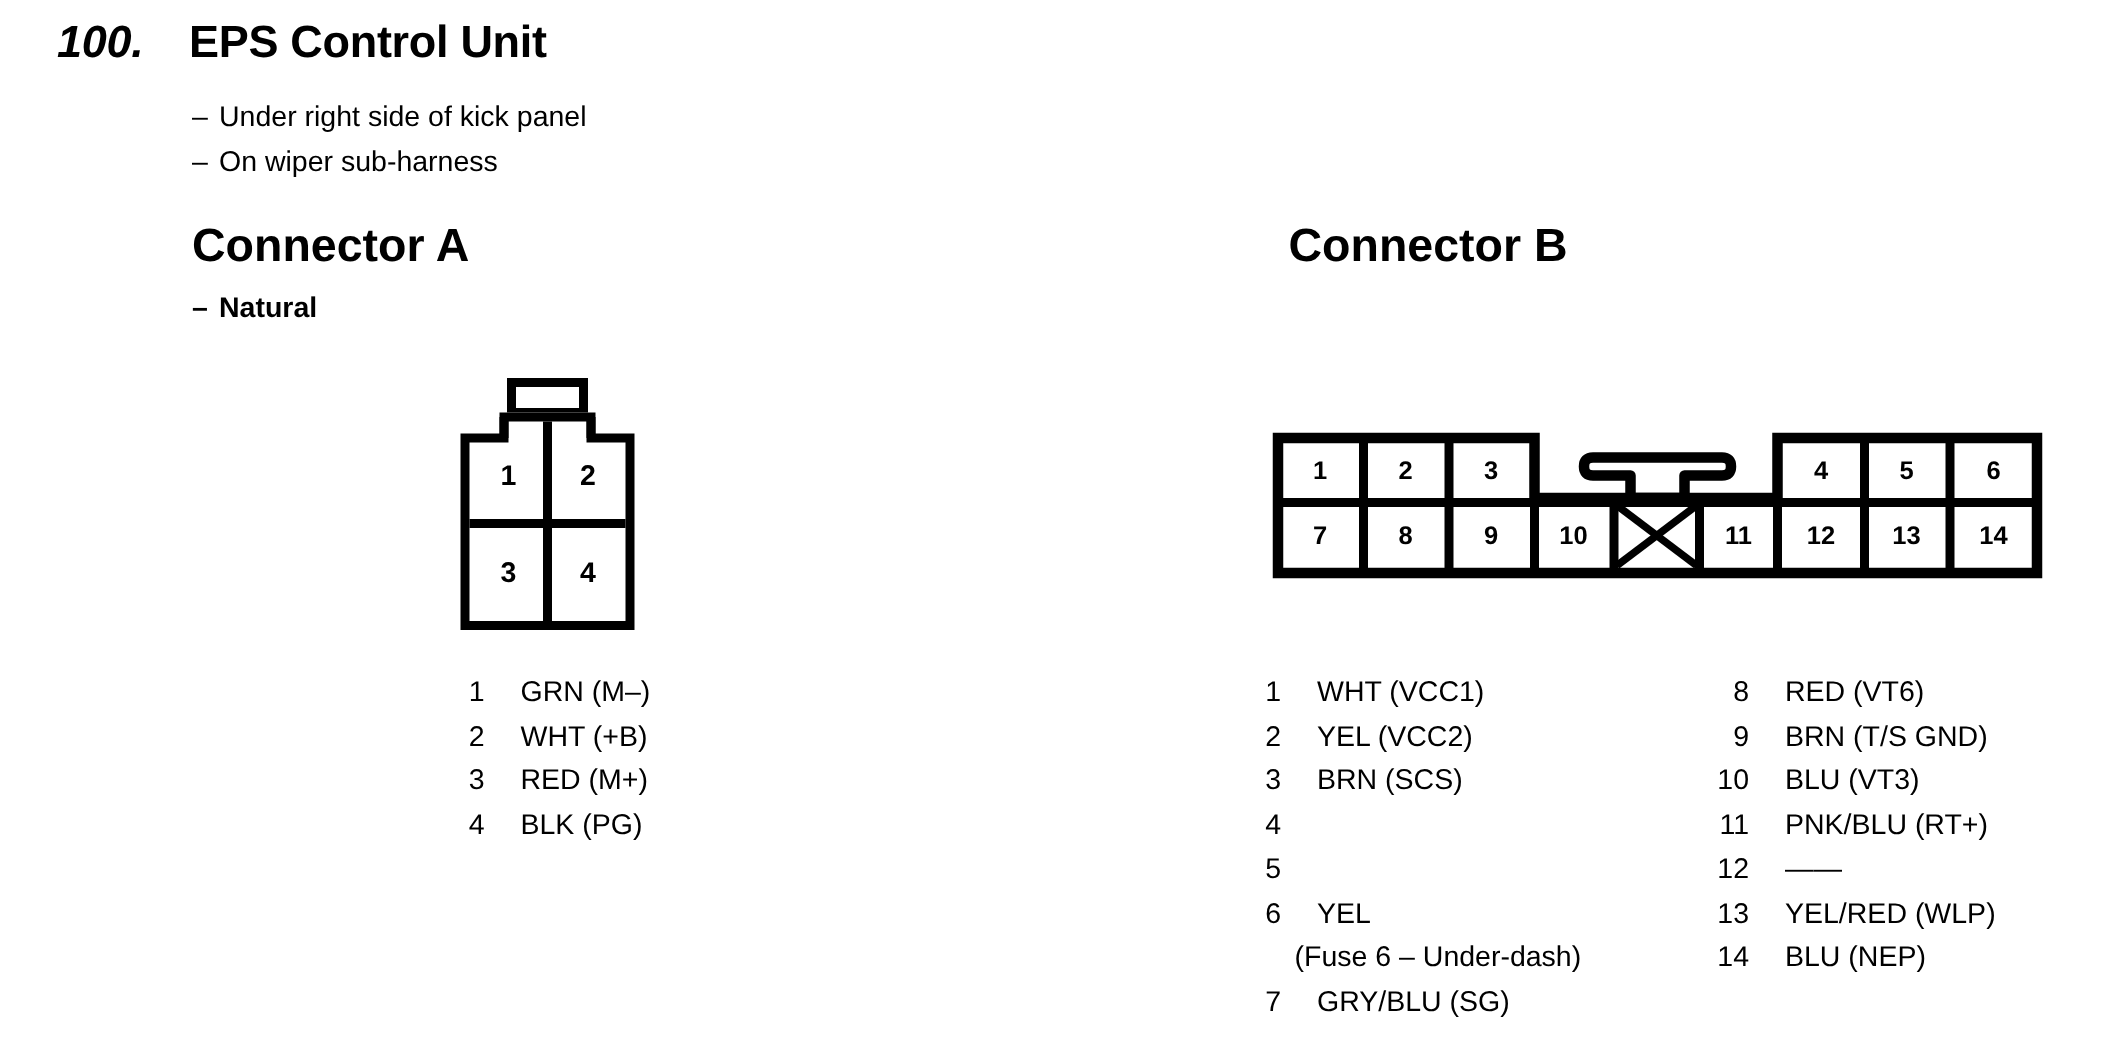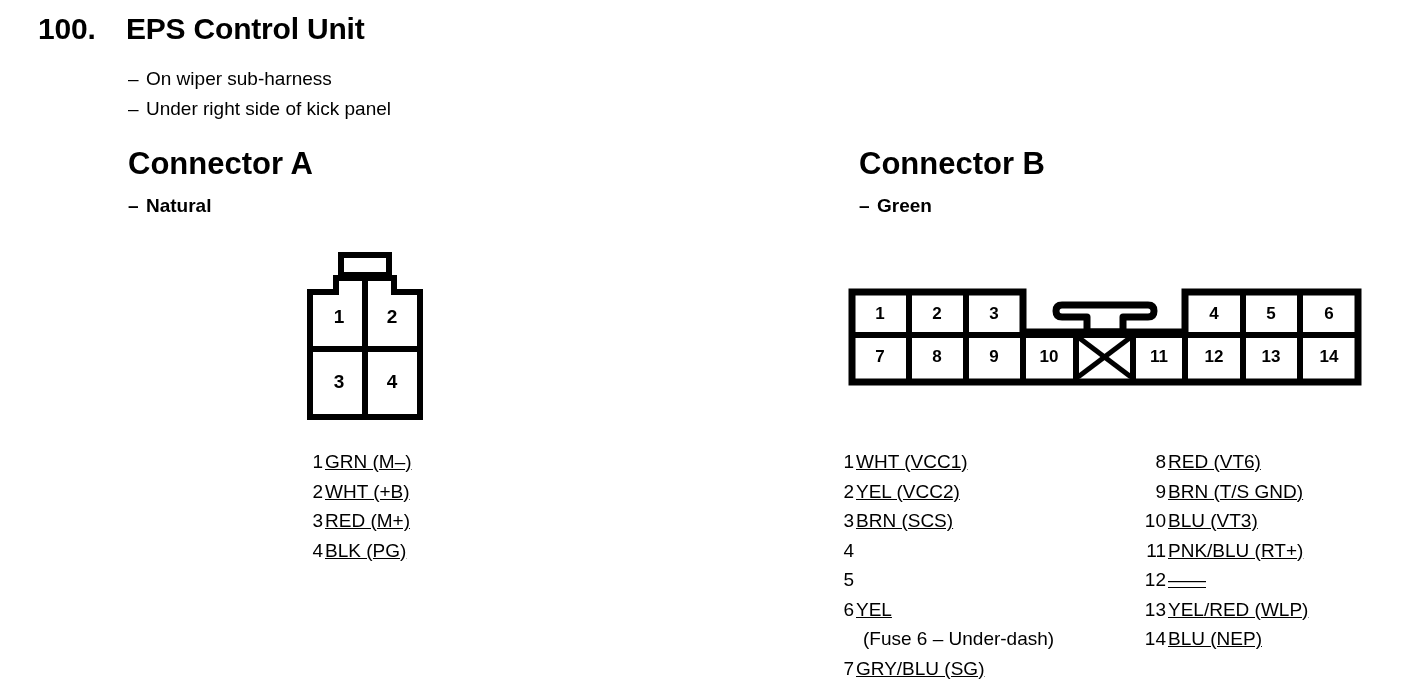--- a/index.html
+++ b/index.html
@@ -23,20 +23,21 @@
     left: 38px;
     top: 12px;
     font-size: 30px;
     font-weight: bold;
     letter-spacing: -0.2px;
     white-space: nowrap;
   }
   #page-title .num {
     display: inline-block;
     min-width: 88px;
+    font-style: italic;
   }
   .bullet-list {
     position: absolute;
     left: 128px;
     top: 64px;
   }
   .bullet-line {
     font-size: 19px;
     line-height: 30px;
     white-space: nowrap;
@@ -114,42 +115,41 @@
     white-space: nowrap;
   }
   .pin-num {
     display: inline-block;
     width: 26px;
     text-align: right;
     flex: 0 0 26px;
   }
   .pin-label {
     display: inline-block;
-    margin-left: 2px;
-    text-decoration: underline;
+    margin-left: 24px;
   }
   .pin-sub {
     line-height: 29.5px;
     white-space: nowrap;
     padding-left: 35px;
   }
 </style>
 </head>
 <body>
 
 <div id="page-title">
   <span class="num">100.</span><span>EPS Control Unit</span>
 </div>
 
 <div class="bullet-list">
   <div class="bullet-line">
+    <span class="dash">–</span><span>Under right side of kick panel</span>
+  </div>
+  <div class="bullet-line">
     <span class="dash">–</span><span>On wiper sub-harness</span>
-  </div>
-  <div class="bullet-line">
-    <span class="dash">–</span><span>Under right side of kick panel</span>
   </div>
 </div>
 
 <div class="connector-section" id="connector-a-section">
   <div class="connector-heading">Connector A</div>
   <div class="connector-color">
     <span class="dash">–</span><span>Natural</span>
   </div>
 </div>
 
@@ -190,23 +190,20 @@
     <span class="pin-label">RED (M+)</span>
   </div>
   <div class="pin-row">
     <span class="pin-num">4</span>
     <span class="pin-label">BLK (PG)</span>
   </div>
 </div>
 
 <div class="connector-section" id="connector-b-section">
   <div class="connector-heading">Connector B</div>
-  <div class="connector-color">
-    <span class="dash">–</span><span>Green</span>
-  </div>
 </div>
 
 <div id="connector-b-diagram">
   <svg class="diagram-svg" width="514" height="102" viewBox="0 0 514 102" xmlns="http://www.w3.org/2000/svg">
 
     <path d="M4 6 H175 V46 H337 V6 H510 V96 H4 Z" fill="none" stroke="#000000" stroke-width="7" stroke-linejoin="miter"></path>
 
     <path d="M61 9 V46" stroke="#000000" stroke-width="6"></path>
     <path d="M118 9 V46" stroke="#000000" stroke-width="6"></path>
 

